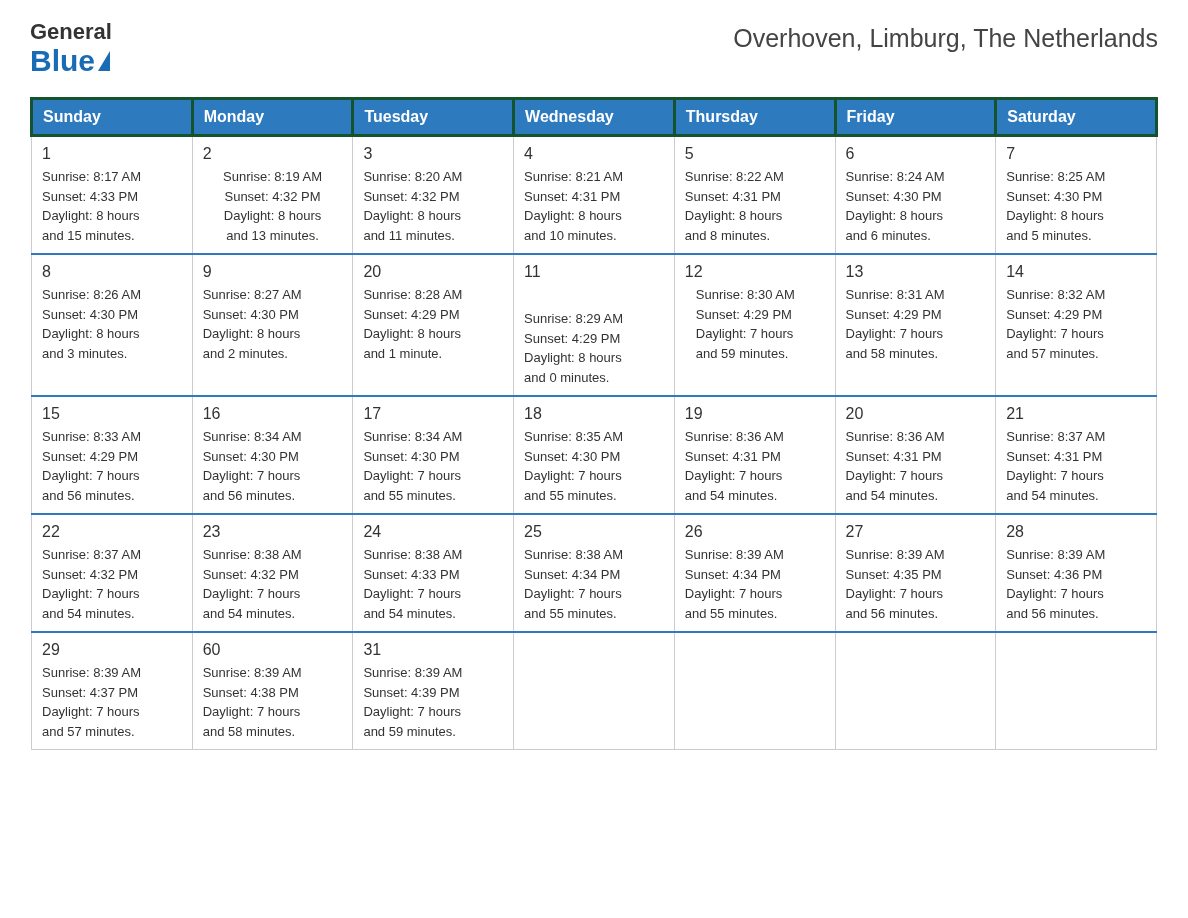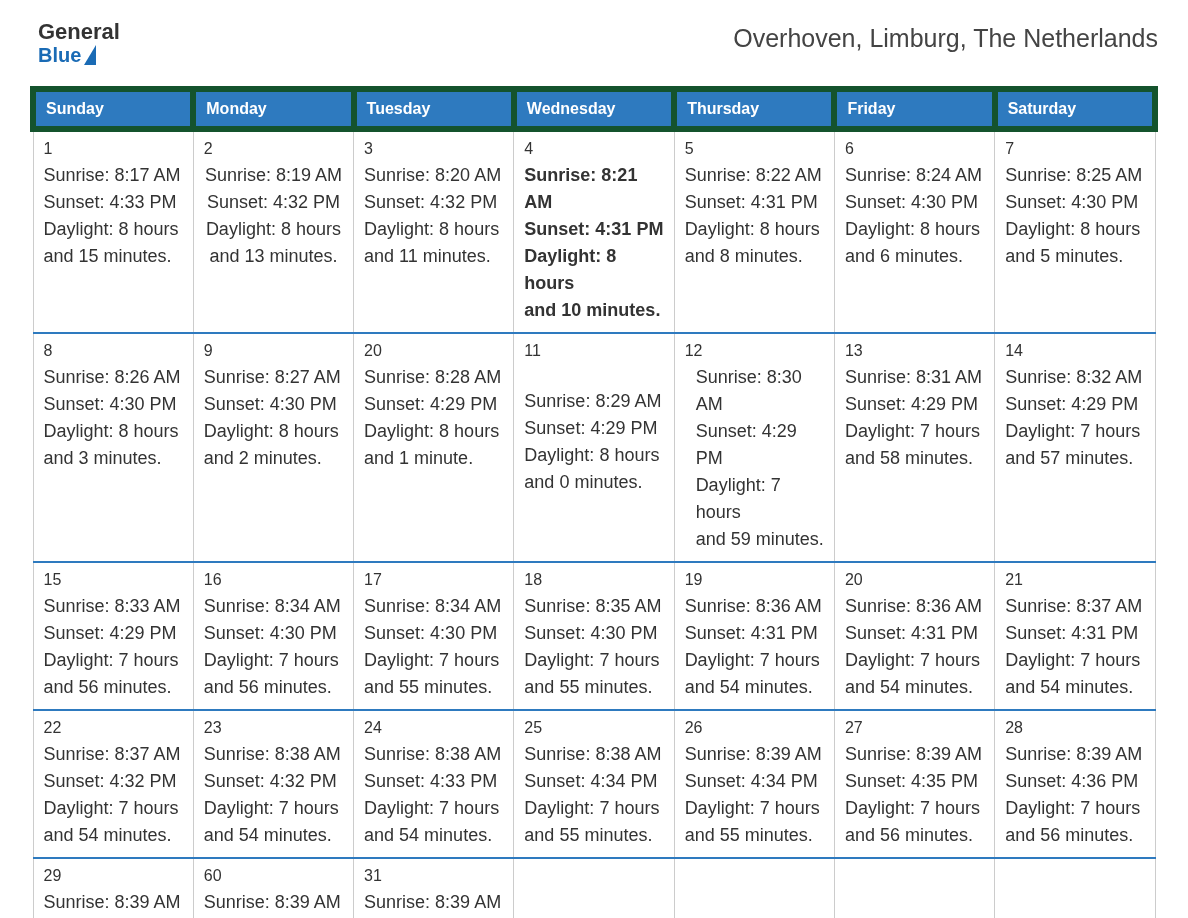--- a/index.html
+++ b/index.html
@@ -13,21 +13,20 @@
     .header {
       display: flex;
       justify-content: space-between;
       align-items: flex-start;
       margin-bottom: 20px;
     }
     .logo {
       display: flex;
       align-items: flex-end;
       gap: 4px;
-      margin-left: 8px;
     }
     .title-block {
       text-align: right;
     }
     .month-year {
       font-size: 48px;
       font-weight: bold;
       color: #111;
       line-height: 1.1;
     }
@@ -41,56 +40,56 @@
       border-collapse: collapse;
       table-layout: fixed;
     }
     thead tr th {
       background-color: #2e7abf;
       color: #ffffff;
       font-size: 16px;
       font-weight: bold;
       padding: 8px 10px;
       text-align: left;
-      border: 6px solid #14532d;
+      border: 3px solid #14532d;
     }
     tbody tr td {
       vertical-align: top;
       padding: 8px 10px;
       font-size: 13px;
       color: #333;
       border: 1px solid #ccc;
       height: 110px;
     }
     tbody tr {
       border-top: 2px solid #2e7abf;
     }
     tbody tr td .day-num {
       font-size: 16px;
       font-weight: normal;
       margin-bottom: 4px;
       display: block;
     }
     tbody tr td .day-info {
-      font-size: 18px;
+      font-size: 13px;
       line-height: 1.5;
       color: #333;
     }
     .empty-cell {
       background: #fff;
     }
   </style>
 </head>
 <body>
 
 <div class="header">
   <div class="logo">
     <div style="display:flex; flex-direction:column; line-height:1.1;">
       <span style="font-size:22px; font-weight:bold; color:#333;">General</span>
-      <span style="font-size:20px; font-weight:bold; color:#1a6bb5; display:flex; align-items:center;">
+      <span style="font-size:30px; font-weight:bold; color:#1a6bb5; display:flex; align-items:center;">
         <span>Blue</span>
         <span style="display:inline-block; margin-left:3px; width:0; height:0; border-left:12px solid transparent; border-bottom:20px solid #1a6bb5;"></span>
       </span>
     </div>
   </div>
   <div class="title-block">
     <div class="location">Overhoven, Limburg, The Netherlands</div>
   </div>
 </div>
 
@@ -124,21 +123,21 @@
         </td>
         <td>
           <span class="day-num">3</span>
           <div class="day-info" style="white-space: pre-line;">Sunrise: 8:20 AM
 Sunset: 4:32 PM
 Daylight: 8 hours
 and 11 minutes.</div>
         </td>
         <td>
           <span class="day-num">4</span>
-          <div class="day-info" style="white-space: pre-line; font-weight: bold;">Sunrise: 8:21 AM
+          <div class="day-info" style="white-space: pre-line;">Sunrise: 8:21 AM
 Sunset: 4:31 PM
 Daylight: 8 hours
 and 10 minutes.</div>
         </td>
         <td>
           <span class="day-num">5</span>
           <div class="day-info" style="white-space: pre-line;">Sunrise: 8:22 AM
 Sunset: 4:31 PM
 Daylight: 8 hours
 and 8 minutes.</div>

